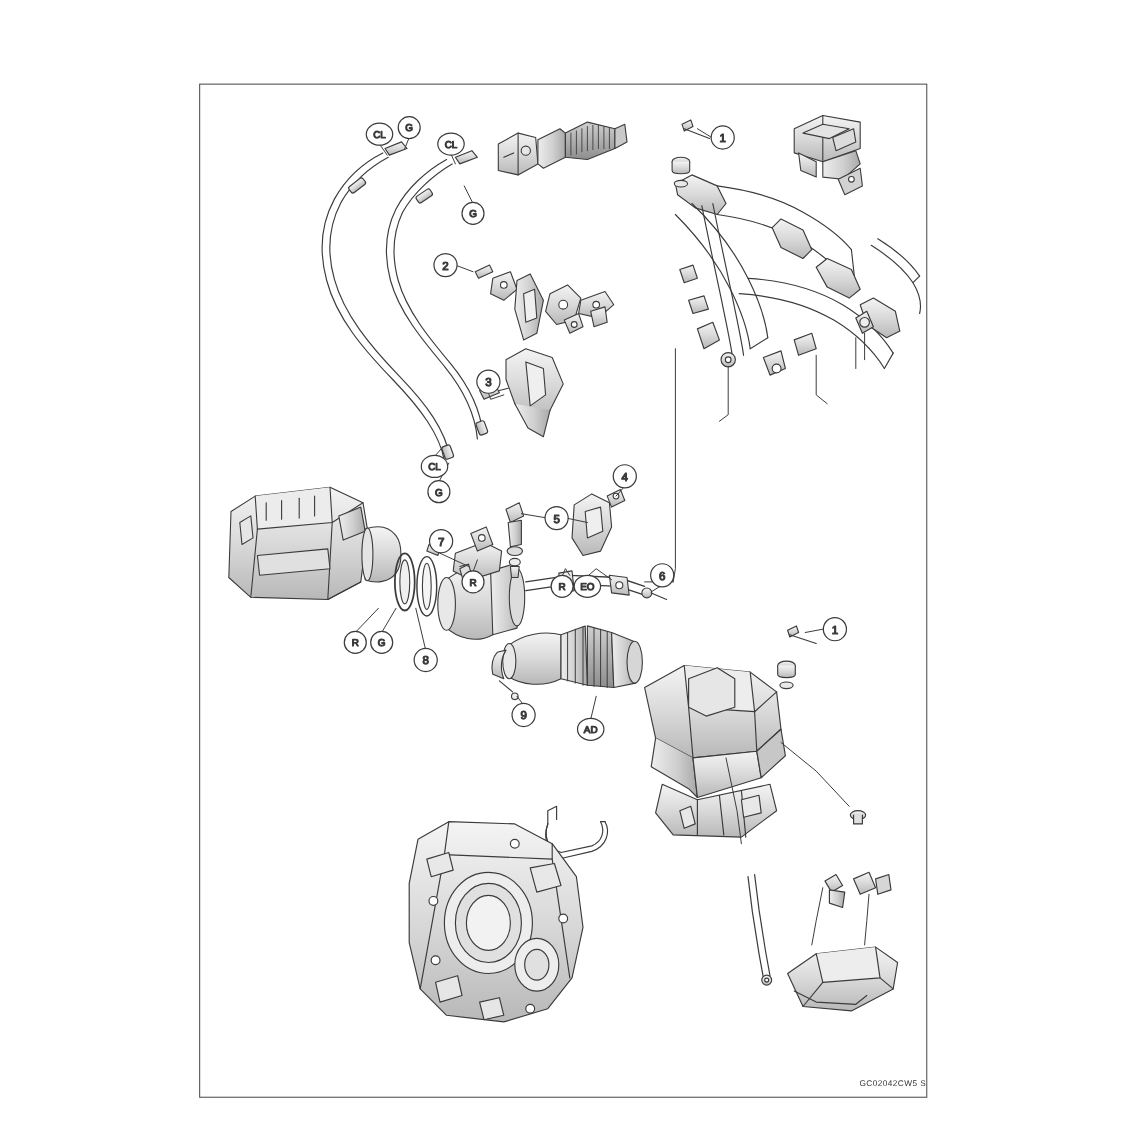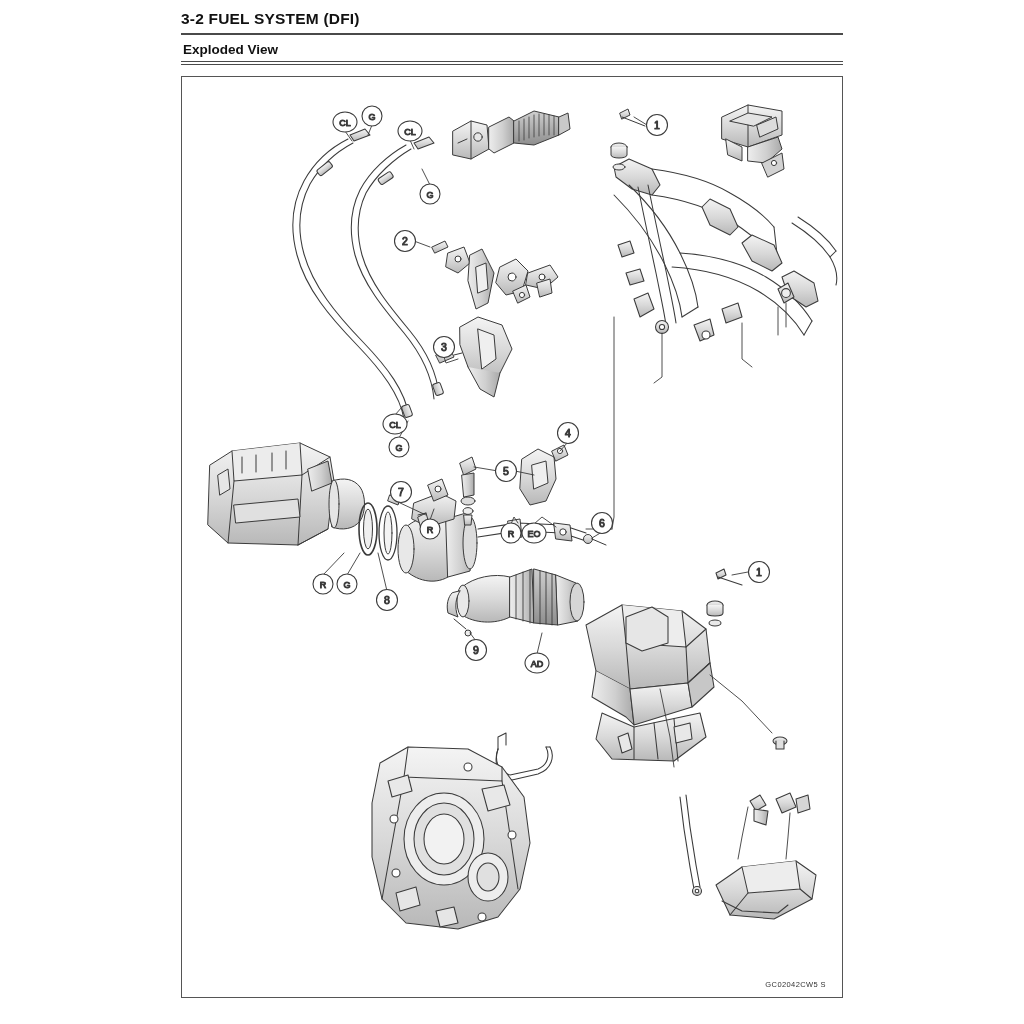--- a/index.html
+++ b/index.html
@@ -31,46 +31,37 @@
   .rule-double .r2 { height:1px; background:#4a4a4a; margin-top:1.6px; }
 
   
   .figure-frame {
     position:absolute; left:181px; top:76px; width:662px; height:922px;
     border:1.1px solid #555;
     background:#fff;
     overflow:hidden;
   }
   .figure-code {
-    position:absolute; right:16px; bottom:8px;
+    position:absolute; right:0; bottom:8px;
     font-size:7.5px; color:#333; letter-spacing:0.4px;
     font-family:"Liberation Sans", sans-serif;
   }
 
   .svgwrap { position:absolute; inset:0; }
   svg { display:block; }
 
   
   .cal { font-family:"Liberation Sans", sans-serif; font-size:10.5px; fill:#111; }
   .cal-s { font-family:"Liberation Sans", sans-serif; font-size:9px; fill:#111; }
 </style>
 </head>
 <body>
 
 <div class="page">
 
-  <div class="page-header">
-    <div class="page-title">3-2 FUEL SYSTEM (DFI)</div>
-    <div class="rule-thick"></div>
-    <div class="section-title">Exploded View</div>
-    <div class="rule-double">
-      <div class="r1"></div>
-      <div class="r2"></div>
-    </div>
-  </div>
 
   <div class="figure-frame">
     <div class="svgwrap">
       <svg width="662" height="922" viewBox="0 0 662 922" xmlns="http://www.w3.org/2000/svg">
         <defs>
           <linearGradient id="gmet" x1="0" y1="0" x2="0" y2="1">
             <stop offset="0" stop-color="#f4f4f4"></stop>
             <stop offset="0.5" stop-color="#d9d9d9"></stop>
             <stop offset="1" stop-color="#b8b8b8"></stop>
           </linearGradient>

